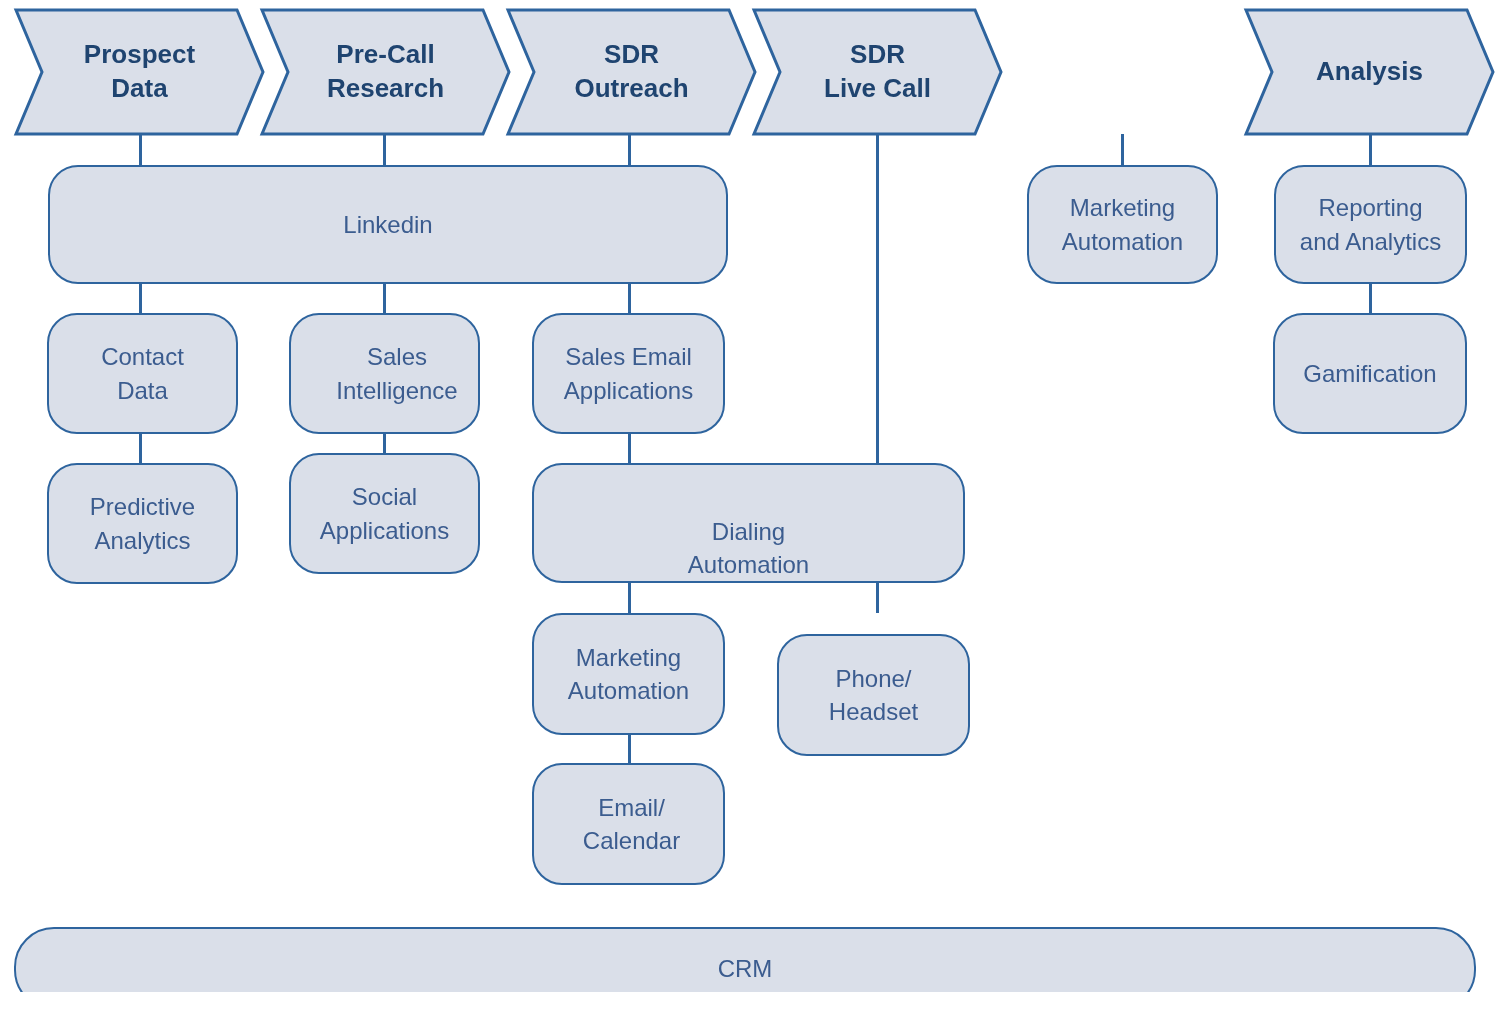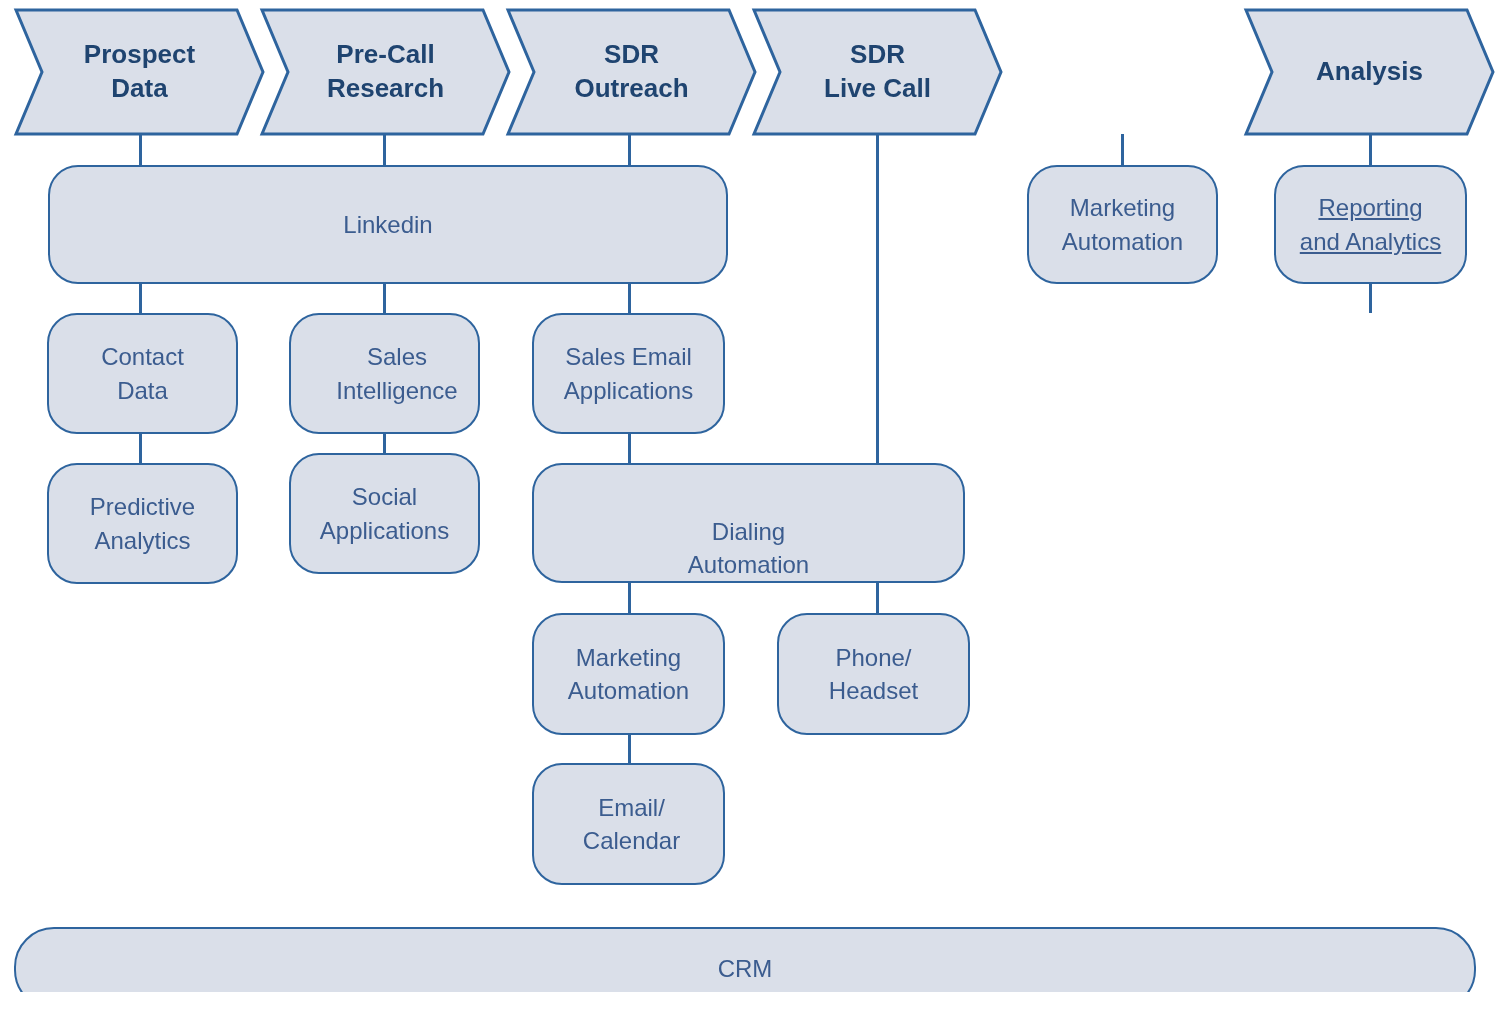--- a/index.html
+++ b/index.html
@@ -89,33 +89,33 @@
     align-items: center;
     justify-content: center;
     text-align: center;
     white-space: pre-line;
     font-size: 24px;
     line-height: 1.38;
     color: #3b5c8f;
   }
   #linkedin     { left: 48px;   top: 165px; width: 680px;  height: 119px; }
   #mkauto-nur   { left: 1027px; top: 165px; width: 191px;  height: 119px; }
-  #reporting    { left: 1274px; top: 165px; width: 193px;  height: 119px; text-decoration: underline; }
+  #reporting    { left: 1274px; top: 165px; width: 193px;  height: 119px; }
 
   #contact      { left: 47px;   top: 313px; width: 191px;  height: 121px; }
   #salesintel   { left: 289px;  top: 313px; width: 191px;  height: 121px; padding-left: 25px; }
   #salesemail   { left: 532px;  top: 313px; width: 193px;  height: 121px; }
   #gamification { left: 1273px; top: 313px; width: 194px;  height: 121px; }
 
   #predictive   { left: 47px;   top: 463px; width: 191px;  height: 121px; }
   #social       { left: 289px;  top: 453px; width: 191px;  height: 121px; }
   #dialing      { left: 532px;  top: 463px; width: 433px;  height: 120px; align-items: flex-end; }
 
   #mkauto-mid   { left: 532px;  top: 613px; width: 193px;  height: 122px; }
-  #phone        { left: 777px;  top: 613px; width: 193px;  height: 122px; }
+  #phone        { left: 777px;  top: 634px; width: 193px;  height: 122px; }
 
   #emailcal     { left: 532px;  top: 763px; width: 193px;  height: 122px; padding-left: 6px; }
 
   #crm          { left: 14px;   top: 927px; width: 1462px; height: 83px; border-radius: 40px; }
 </style>
 </head>
 <body>
 
 <div class="canvas">
 
@@ -187,20 +187,23 @@
 Data</span>
   </div>
   <div class="node" id="salesintel">
     <span>Sales
 Intelligence</span>
   </div>
   <div class="node" id="salesemail">
     <span>Sales Email
 Applications</span>
   </div>
+  <div class="node" id="gamification">
+    <span>Gamification</span>
+  </div>
   <div class="node" id="predictive">
     <span>Predictive
 Analytics</span>
   </div>
   <div class="node" id="social">
     <span>Social
 Applications</span>
   </div>
   <div class="node" id="dialing">
     <span>Dialing

